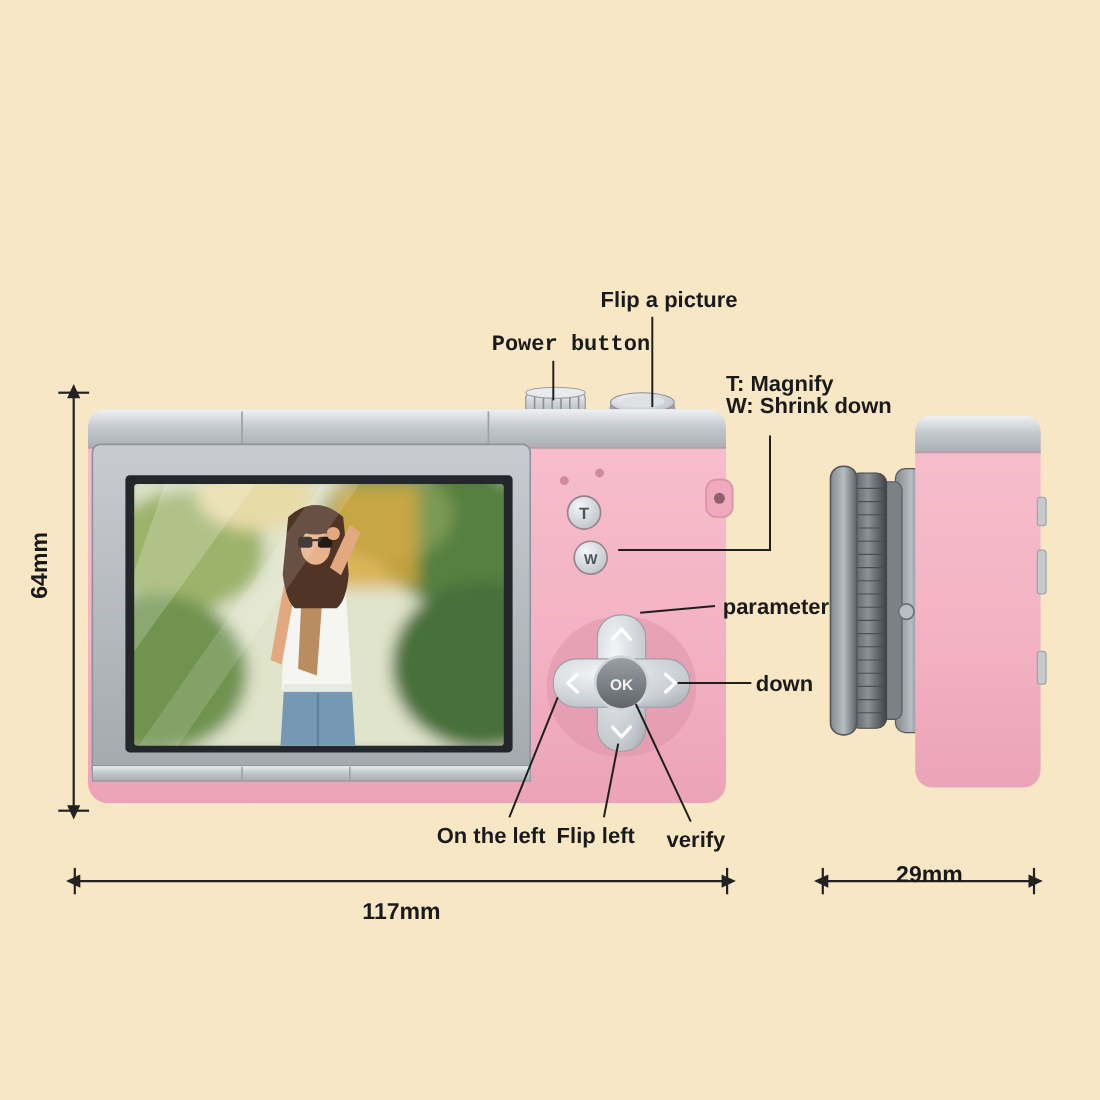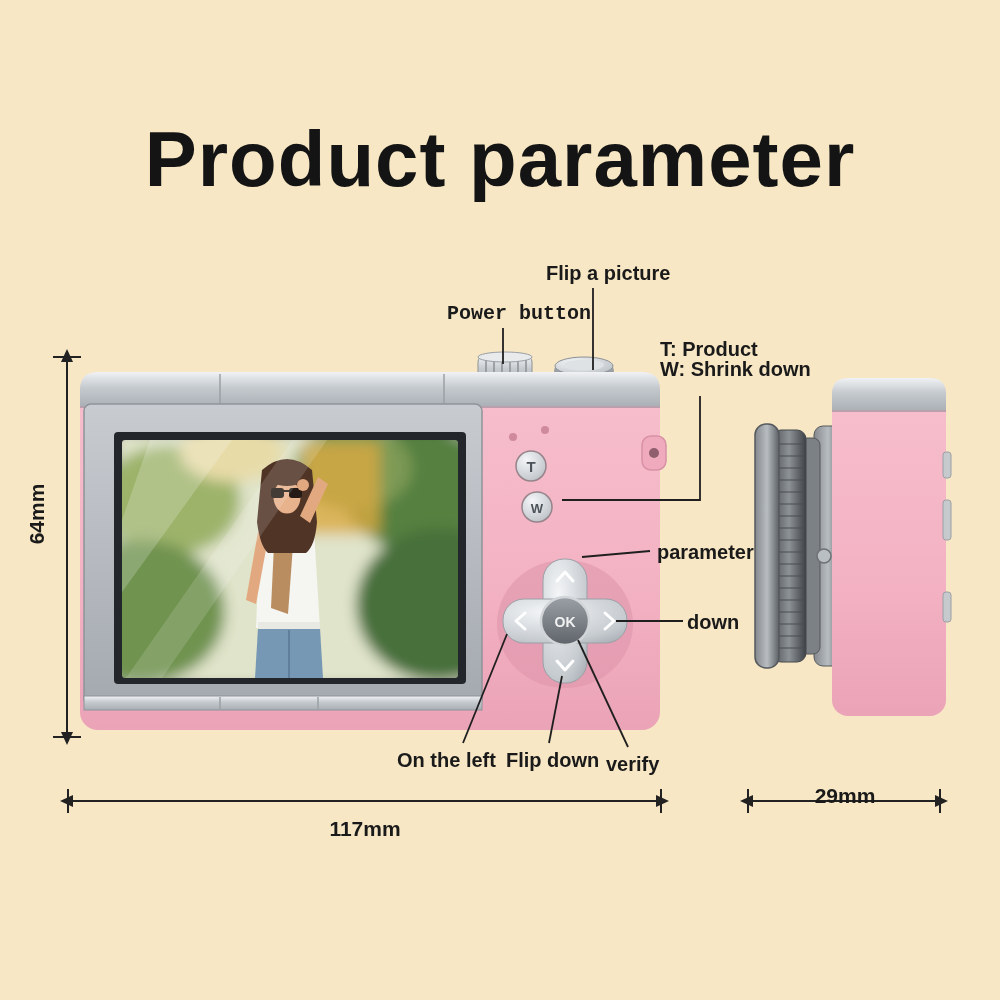--- a/index.html
+++ b/index.html
@@ -24,21 +24,20 @@
     position:absolute; font-size:21px; font-weight:600;
     color:#1a1a1a; white-space:nowrap;
   }
   .dim.center { text-align:center; }
 </style>
 </head>
 <body>
 
 <div class="stage">
 
-  <div class="title">Product parameter</div>
 
   <svg class="svg-layer" viewBox="0 0 1000 1000" xmlns="http://www.w3.org/2000/svg">
     <defs>
       <linearGradient id="silverV" x1="0" y1="0" x2="0" y2="1">
         <stop offset="0" stop-color="#f0f2f4"></stop>
         <stop offset="0.45" stop-color="#c4c9ce"></stop>
         <stop offset="1" stop-color="#a9aeb4"></stop>
       </linearGradient>
       <linearGradient id="pinkG" x1="0" y1="0" x2="0" y2="1">
         <stop offset="0" stop-color="#f7bfcd"></stop>
@@ -245,25 +244,25 @@
       <line x1="748" y1="801" x2="940" y2="801"></line>
       <line x1="748" y1="789" x2="748" y2="813"></line>
       <line x1="940" y1="789" x2="940" y2="813"></line>
       <polygon points="740,801 753,795 753,807" stroke="none"></polygon>
       <polygon points="948,801 935,795 935,807" stroke="none"></polygon>
     </g>
   </svg>
 
   <div class="label" style="left:546px; top:261px;">Flip a picture</div>
   <div class="label" style="left:447px; top:302px;font-family:Liberation Mono, monospace;">Power button</div>
-  <div class="label" style="left:660px; top:337px;">T: Product</div>
+  <div class="label" style="left:660px; top:337px;">T: Magnify</div>
   <div class="label" style="left:660px; top:357px;">W: Shrink down</div>
   <div class="label" style="left:657px; top:540px;">parameter</div>
   <div class="label" style="left:687px; top:610px;">down</div>
   <div class="label" style="left:397px; top:748px;">On the left</div>
-  <div class="label" style="left:506px; top:748px;">Flip down</div>
+  <div class="label" style="left:506px; top:748px;">Flip left</div>
   <div class="label" style="left:606px; top:752px;">verify</div>
 
   <div class="dim center" style="left:-3px; top:502px; width:80px; transform:rotate(-90deg);">64mm</div>
   <div class="dim center" style="left:315px; top:817px; width:100px;">117mm</div>
   <div class="dim center" style="left:795px; top:784px; width:100px;">29mm</div>
 
 </div>
 
 </body></html>

